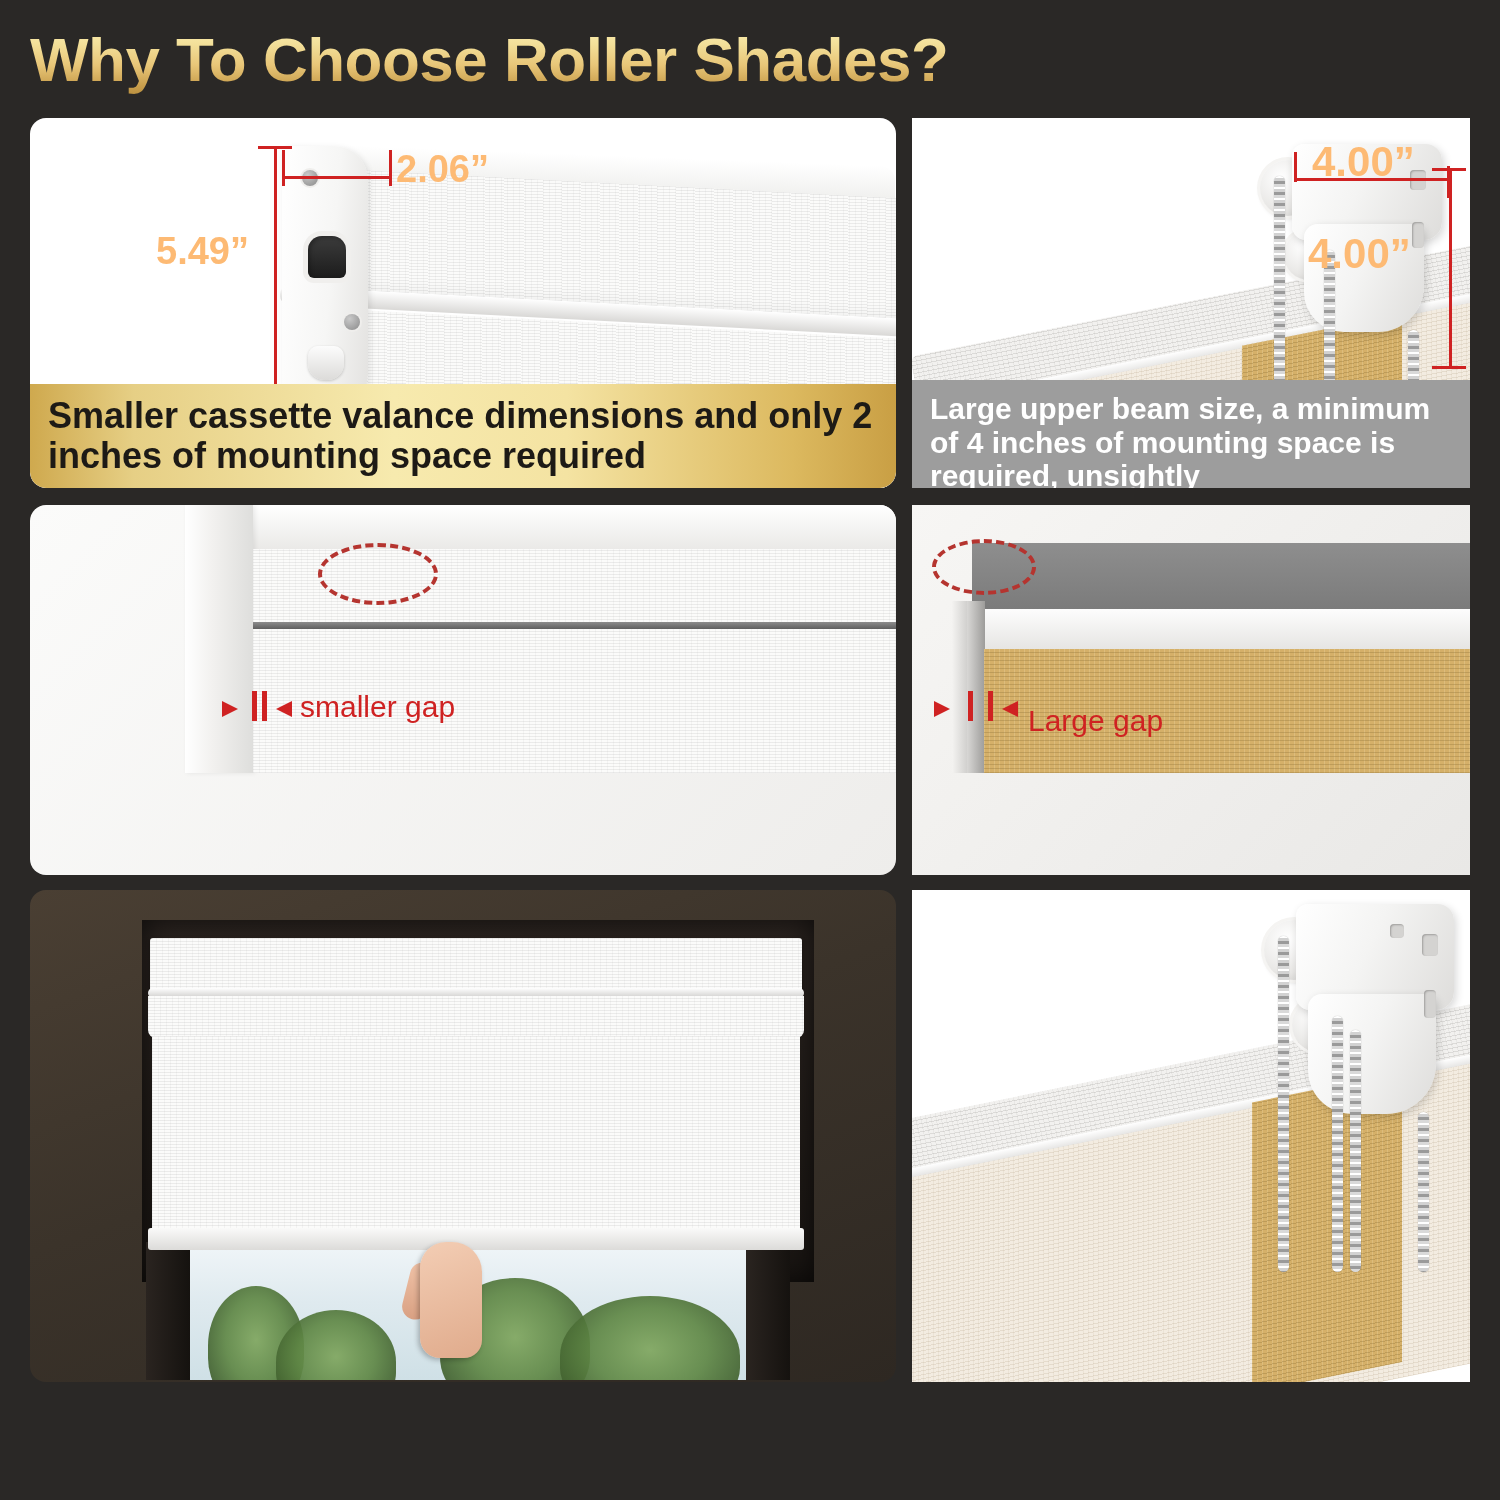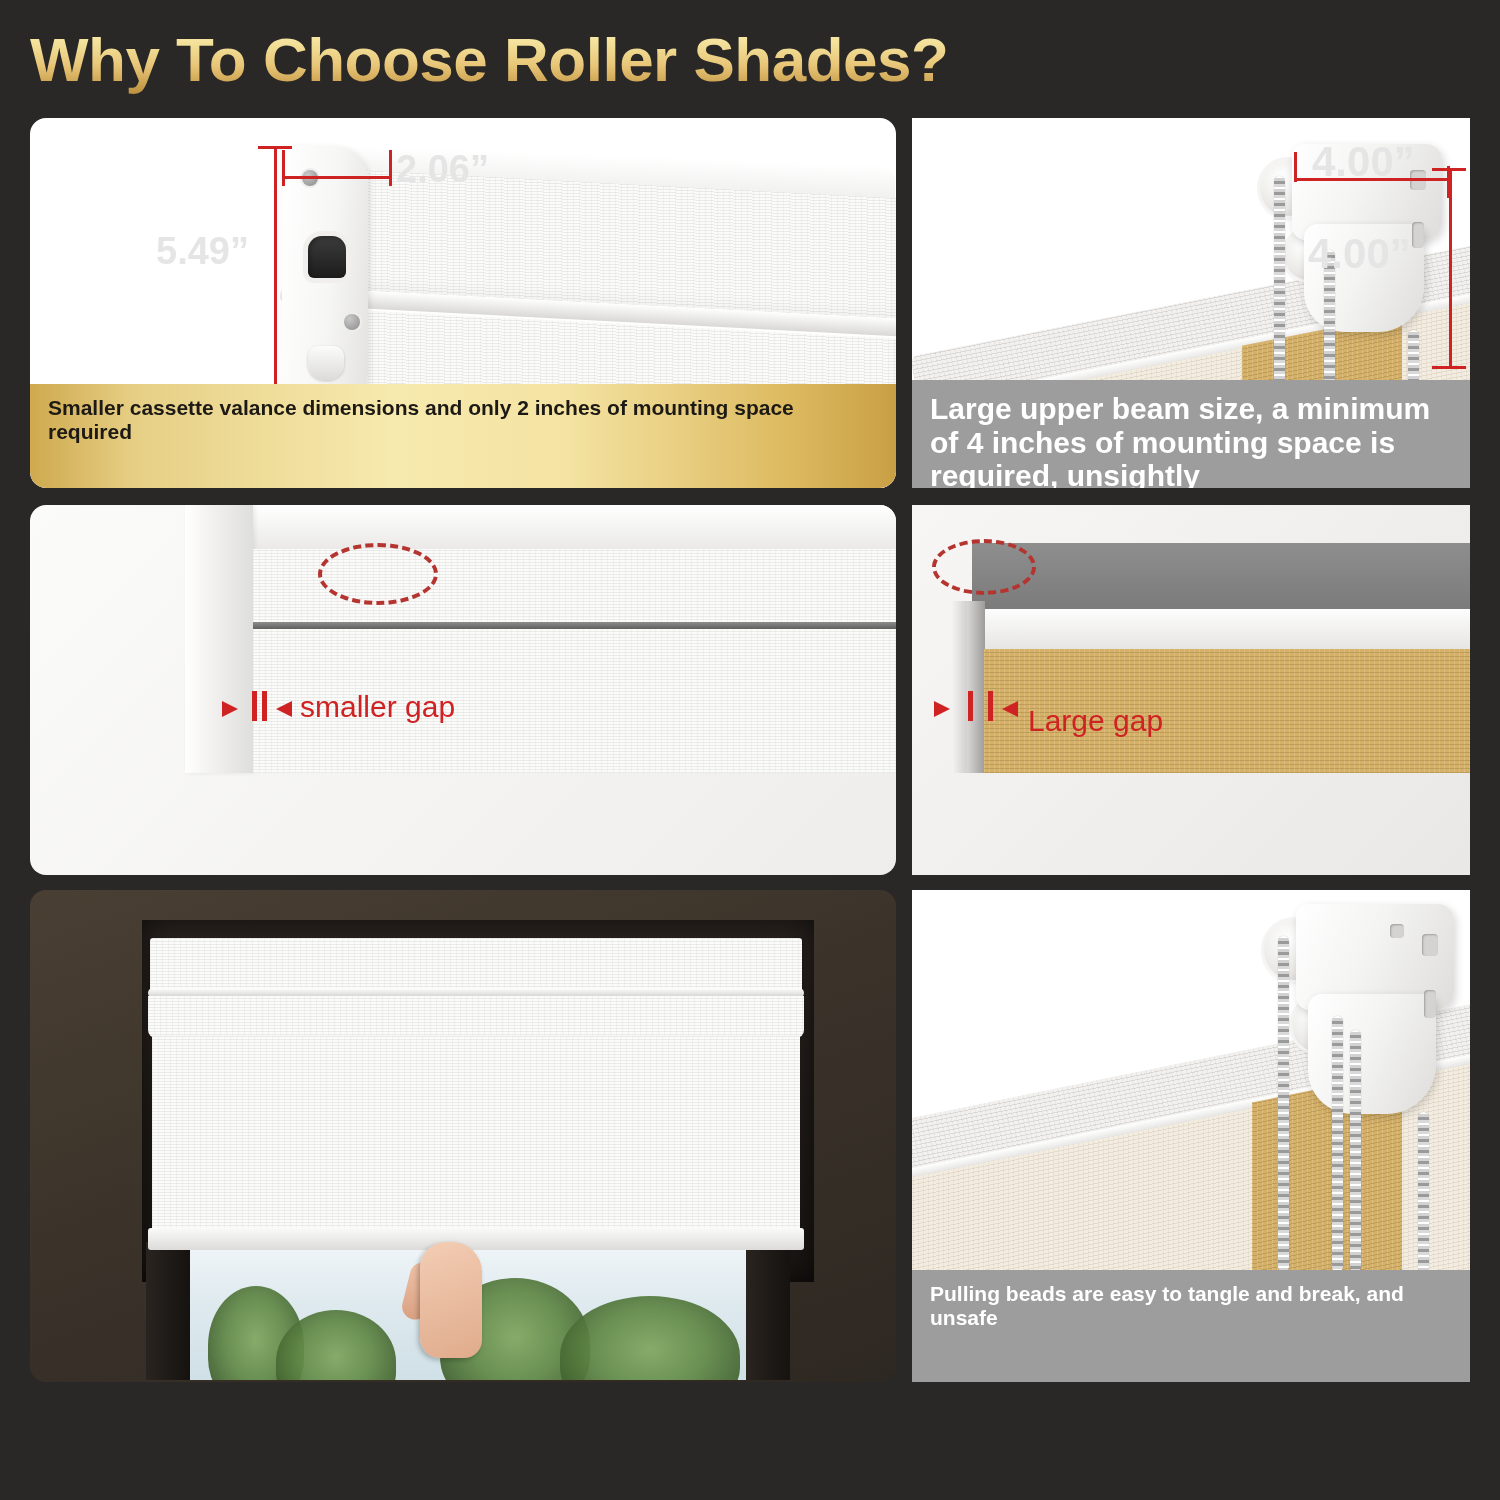--- a/index.html
+++ b/index.html
@@ -39,21 +39,21 @@
   .row1 { top:118px; height:370px; }
   .row2 { top:505px; height:370px; }
   .row3 { top:890px; height:492px; }
 
   .photo{ position:absolute; left:0; top:0; right:0; bottom:0; overflow:hidden; }
 
   
   .caption{
     position:absolute; left:0; right:0; bottom:0;
     padding:12px 16px 14px 18px;
-    font-size:21px; font-weight:bold; line-height:1.12;
+    font-size:36px; font-weight:bold; line-height:1.12;
   }
   .caption.gold{
     background:linear-gradient(90deg,#cfa94e 0%,#e6cf85 12%,#f7eaae 42%,#f4e3a2 62%,#dcb95f 88%,#c99f44 100%);
     color:#1d1a16;
     border-bottom-left-radius:16px; border-bottom-right-radius:16px;
     height:104px;
   }
   .caption.gray{
     background:#9d9d9d; color:#ffffff; height:104px;
   }
@@ -84,21 +84,21 @@
   }
   .linen-white{
     background-color:#fbfbfa;
     background-image:
       repeating-linear-gradient(0deg, rgba(150,150,150,.16) 0 1px, rgba(255,255,255,0) 1px 3px),
       repeating-linear-gradient(90deg, rgba(160,160,160,.09) 0 1px, rgba(255,255,255,0) 1px 6px);
   }
 
   
   .dim-label{
-    position:absolute; color:#e5e5e5; font-weight:bold;
+    position:absolute; color:#fdba74; font-weight:bold;
     font-family:"Liberation Sans", sans-serif; white-space:nowrap;
   }
   .dim-line{ position:absolute; background:#cf2222; }
   .dim-line.h{ height:3px; }
   .dim-line.v{ width:3px; }
   .arrow-l, .arrow-r{
     position:absolute; width:0; height:0;
     border-top:8px solid transparent; border-bottom:8px solid transparent;
   }
   .arrow-l{ border-right:16px solid #cf2222; }
@@ -469,14 +469,13 @@
     <div class="bracket bracket-plate" style="left:396px; top:104px; width:128px; height:120px; border-radius:14px 10px 50px 44px;"></div>
     <div class="bracket-slot" style="left:510px; top:44px; width:16px; height:22px;"></div>
     <div class="bracket-slot" style="left:512px; top:100px; width:12px; height:28px;"></div>
     <div class="bracket-slot" style="left:478px; top:34px; width:14px; height:14px;"></div>
 
     <div class="chain" style="left:366px; top:46px;  height:336px;"></div>
     <div class="chain" style="left:420px; top:126px; height:256px;"></div>
     <div class="chain" style="left:438px; top:140px; height:242px;"></div>
     <div class="chain" style="left:506px; top:222px; height:160px;"></div>
   </div>
-  <div class="caption gray">Pulling beads are easy to tangle and break, and unsafe</div>
 </div>
 
 </body></html>

